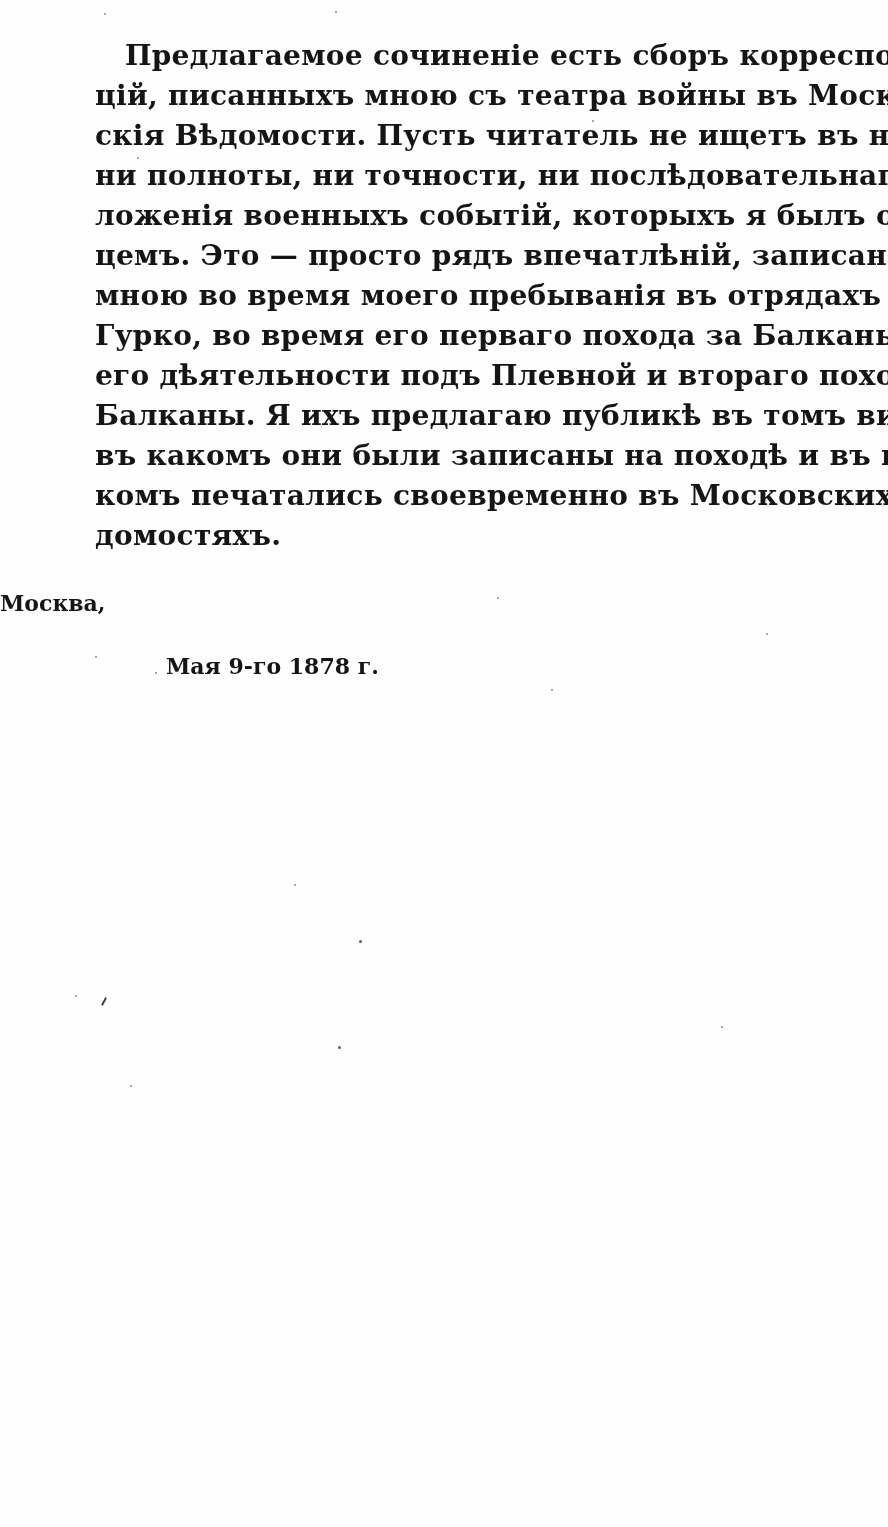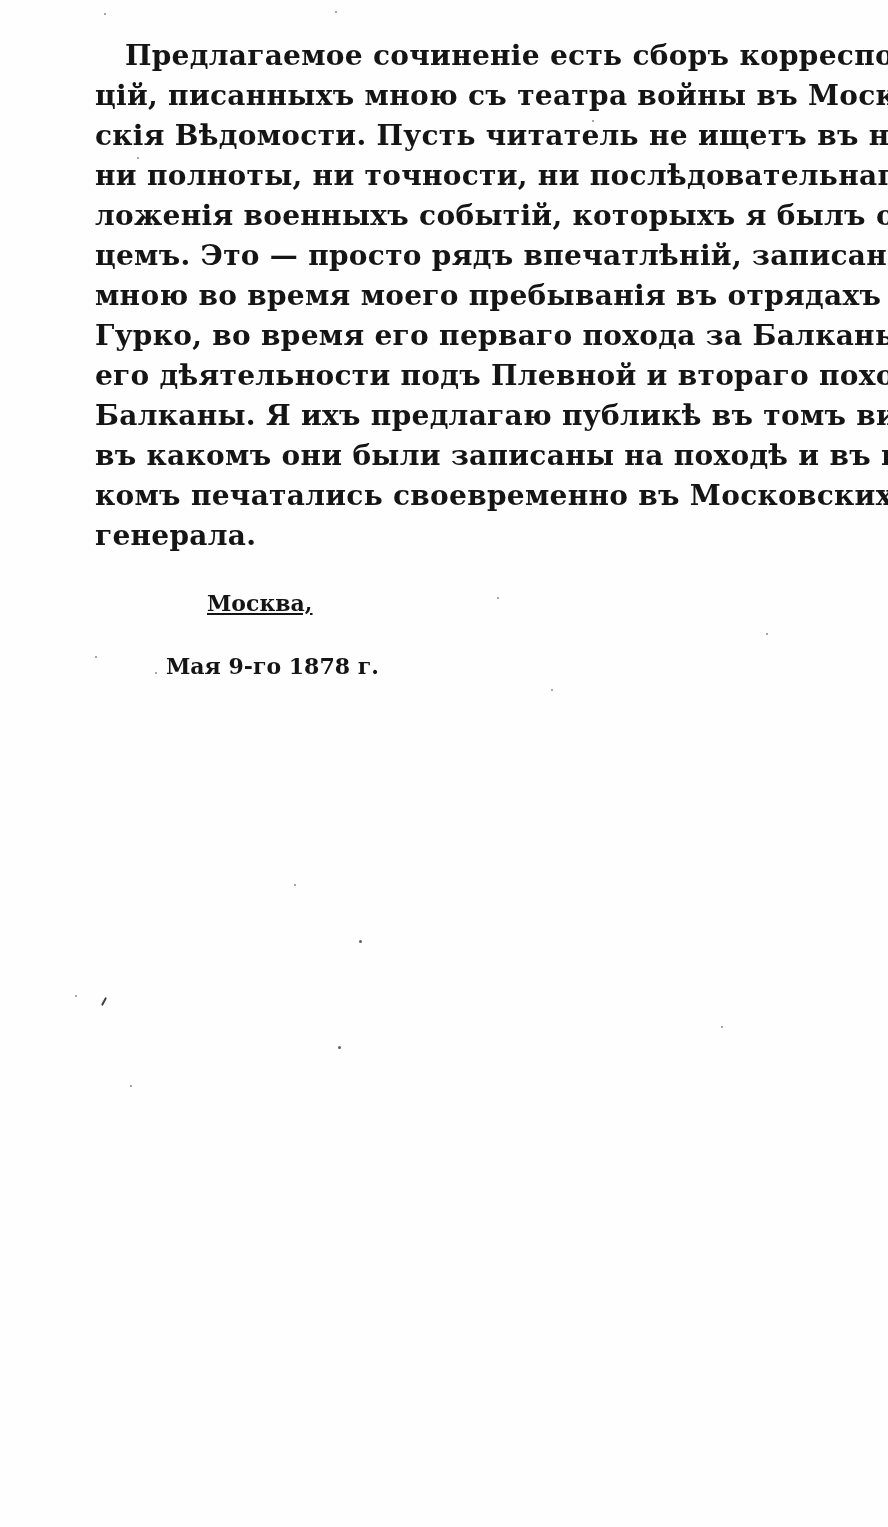--- a/index.html
+++ b/index.html
@@ -47,23 +47,21 @@
   .signature {
     position: absolute;
     left: 0;
     top: 588px;
     width: 420px;
     font-size: 22px;
     font-weight: 700;
     color: #151515;
   }
   .sig-place {
-    margin-left: 207px;
     line-height: 30px;
-    text-decoration: underline;
   }
   .sig-date {
     margin-left: 166px;
     line-height: 32px;
     margin-top: 32px;
   }
   .speck {
     position: absolute;
     background: #2a2a2a;
     border-radius: 50%;
@@ -91,21 +89,21 @@
     <div class="line">скія Вѣдомости. Пусть читатель не ищетъ въ нихъ</div>
     <div class="line">ни полноты, ни точности, ни послѣдовательнаго из-</div>
     <div class="line">ложенія военныхъ событій, которыхъ я былъ очевид-</div>
     <div class="line">цемъ. Это — просто рядъ впечатлѣній, записанныхъ</div>
     <div class="line">мною во время моего пребыванія въ отрядахъ генерала</div>
     <div class="line">Гурко, во время его перваго похода за Балканы,</div>
     <div class="line">его дѣятельности подъ Плевной и втораго похода за</div>
     <div class="line">Балканы. Я ихъ предлагаю публикѣ въ томъ видѣ,</div>
     <div class="line">въ какомъ они были записаны на походѣ и въ ка-</div>
     <div class="line">комъ печатались своевременно въ Московскихъ Вѣ-</div>
-    <div class="line last">генерала.</div>
+    <div class="line last">домостяхъ.</div>
   </div>
 
   <div class="signature">
     <div class="sig-place">Москва,</div>
     <div class="sig-date">Мая 9-го 1878 г.</div>
   </div>
 
   <div class="speck tiny" style="left:104px; top:13px;"></div>
   <div class="speck tiny" style="left:335px; top:11px;"></div>
   <div class="speck tiny" style="left:592px; top:120px;"></div>

